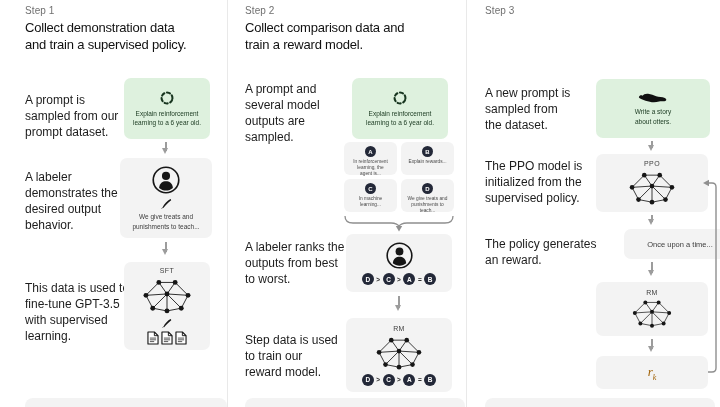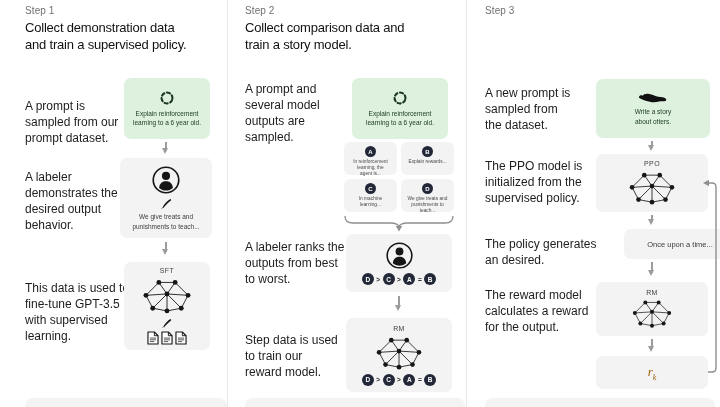--- a/index.html
+++ b/index.html
@@ -80,21 +80,21 @@
     </defs>
   </svg>
 
   <div class="divider" style="left:227px"></div>
   <div class="divider" style="left:466px"></div>
 
   <div class="step-label" style="left:25px;top:5px">Step 1</div>
   <div class="title" style="left:25px;top:19px;width:202px">Collect demonstration data
 and train a supervised policy.</div>
 
-  <div class="body" style="left:25px;top:98px;width:112px">A prompt is
+  <div class="body" style="left:25px;top:92px;width:112px">A prompt is
 sampled from our
 prompt dataset.</div>
   <div class="fbox green" style="left:124px;top:78px;width:86px;height:61px">
     <svg width="16" height="16">
         <use href="#sym-sample"></use>
       </svg>
     <div class="boxtext">Explain reinforcement
 learning to a 6 year old.</div>
   </div>
   <div class="darrow" style="left:165.3px;top:142px;height:9px"></div>
@@ -135,21 +135,21 @@
           <use href="#sym-doc"></use>
         </svg>
       <svg width="12" height="14">
           <use href="#sym-doc"></use>
         </svg>
     </div>
   </div>
 
   <div class="step-label" style="left:245px;top:5px">Step 2</div>
   <div class="title" style="left:245px;top:19px;width:212px">Collect comparison data and
-train a story model.</div>
+train a reward model.</div>
 
   <div class="body" style="left:245px;top:81px;width:100px">A prompt and
 several model
 outputs are
 sampled.</div>
   <div class="fbox green" style="left:352px;top:78px;width:96px;height:61px">
     <svg width="16" height="16">
         <use href="#sym-sample"></use>
       </svg>
     <div class="boxtext">Explain reinforcement
@@ -240,29 +240,26 @@
 supervised policy.</div>
   <div class="fbox gray" style="left:596px;top:154px;width:112px;height:58px">
     <div class="mlabel">PPO</div>
     <svg width="50" height="36">
         <use href="#sym-net"></use>
       </svg>
   </div>
   <div class="darrow" style="left:651.3px;top:215px;height:7px"></div>
 
   <div class="body" style="left:485px;top:236px;width:126px">The policy generates
-an desired.</div>
+an reward.</div>
   <div class="fbox gray" style="left:624px;top:229px;width:112px;height:30px">
     <div class="once-text">Once upon a time...</div>
   </div>
   <div class="darrow" style="left:651.3px;top:262px;height:11px"></div>
 
-  <div class="body" style="left:485px;top:287px;width:120px">The reward model
-calculates a reward
-for the output.</div>
   <div class="fbox gray" style="left:596px;top:282px;width:112px;height:54px;gap:2px">
     <div class="mlabel">RM</div>
     <svg width="44" height="31">
         <use href="#sym-net"></use>
       </svg>
   </div>
   <div class="darrow" style="left:651.3px;top:339px;height:10px"></div>
 
   <div class="fbox gray" style="left:596px;top:356px;width:112px;height:33px">
     <span class="rk"><span>r</span><sub>k</sub></span>

